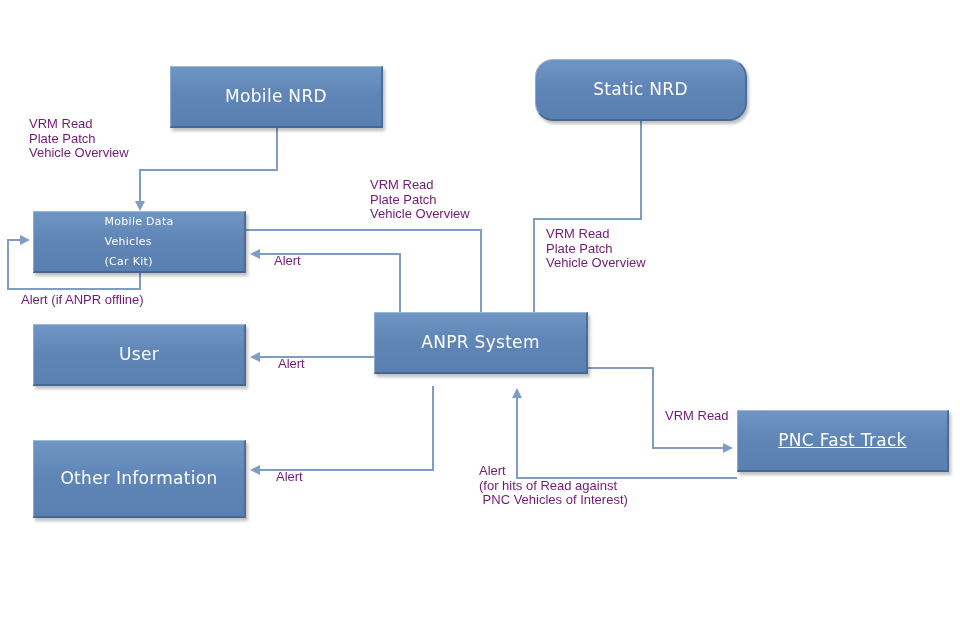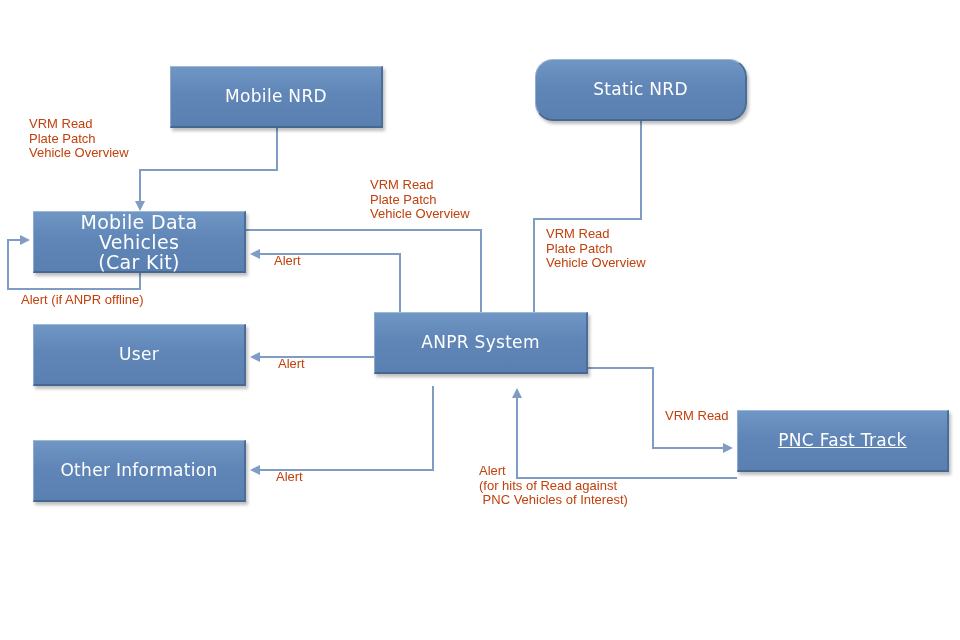--- a/index.html
+++ b/index.html
@@ -8,30 +8,29 @@
       position: absolute;
       box-sizing: border-box;
       background: linear-gradient(180deg, #7096c4 0%, #5f86b7 45%, #5a80b1 100%);
       border-top: 1px solid #9fb8d8;
       border-left: 1px solid #8eabd0;
       border-right: 2px solid #4a6d9a;
       border-bottom: 2px solid #46678f;
       box-shadow: 2px 3px 3px rgba(0,0,0,0.25);
       color: #ffffff;
       display: flex; align-items: center; justify-content: center;
-      text-align: center;
       font-family: "DejaVu Sans", sans-serif;
       font-size: 17px;
       line-height: 21px;
       letter-spacing: 0.3px;
     }
     .node span { display: block; }
     .lbl {
       position: absolute;
-      color: #c2410c;
+      color: #701a75;
       font-family: "Liberation Sans", sans-serif;
       font-size: 13px;
       line-height: 14.5px;
       white-space: pre;
     }
     svg.wires { position: absolute; left: 0; top: 0; }
   </style>
 </head>
 <body>
 
@@ -66,37 +65,37 @@
 <div class="node" style="left:170px;top:66px;width:213px;height:62px;">
   <div>
     <span>Mobile NRD</span>
   </div>
 </div>
 
 <div class="node" style="left:535px;top:59px;width:212px;height:62px;border-radius:18px;">
   <span>Static NRD</span>
 </div>
 
-<div class="node" style="left:33px;top:211px;width:213px;height:62px;font-size:19px;line-height:20px;">
+<div class="node" style="left:33px;top:211px;width:213px;height:62px;font-size:11px;line-height:20px;">
   <div>
     <span>Mobile Data</span>
     <span>Vehicles</span>
     <span>(Car Kit)</span>
   </div>
 </div>
 
 <div class="node" style="left:33px;top:324px;width:213px;height:62px;">
   <span>User</span>
 </div>
 
 <div class="node" style="left:374px;top:312px;width:214px;height:62px;">
   <span>ANPR System</span>
 </div>
 
-<div class="node" style="left:33px;top:440px;width:213px;height:62px;">
+<div class="node" style="left:33px;top:440px;width:213px;height:78px;">
   <div>
     <span>Other Information</span>
   </div>
 </div>
 
 <div class="node" style="left:737px;top:410px;width:212px;height:62px;text-decoration:underline;">
   <span>PNC Fast Track</span>
 </div>
 
 <div class="lbl" style="left:29px;top:117px;">VRM Read

